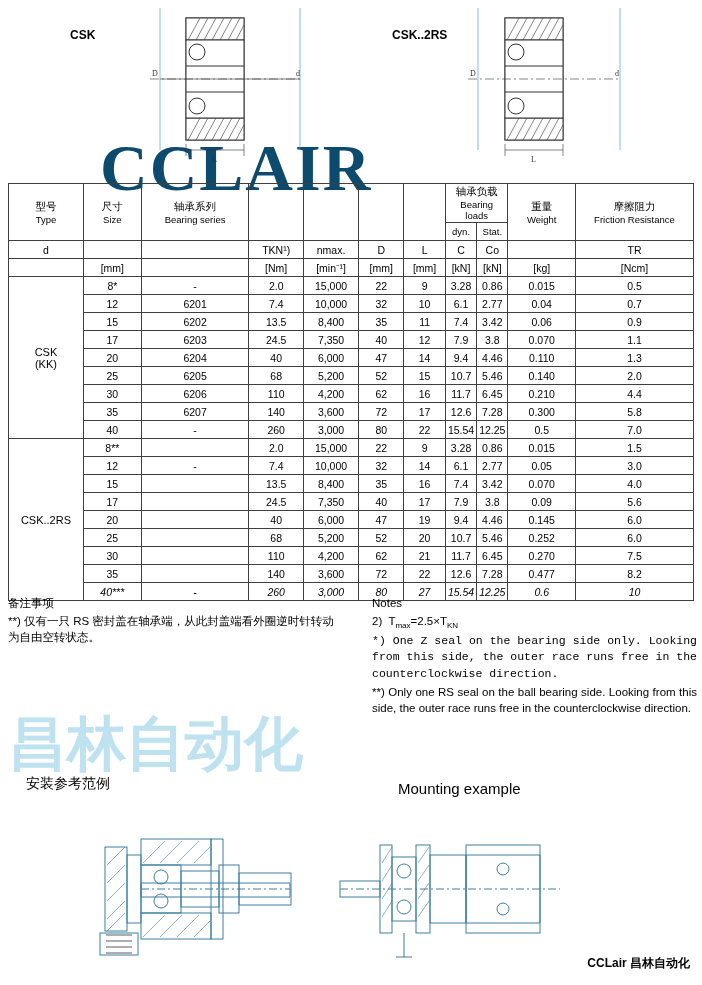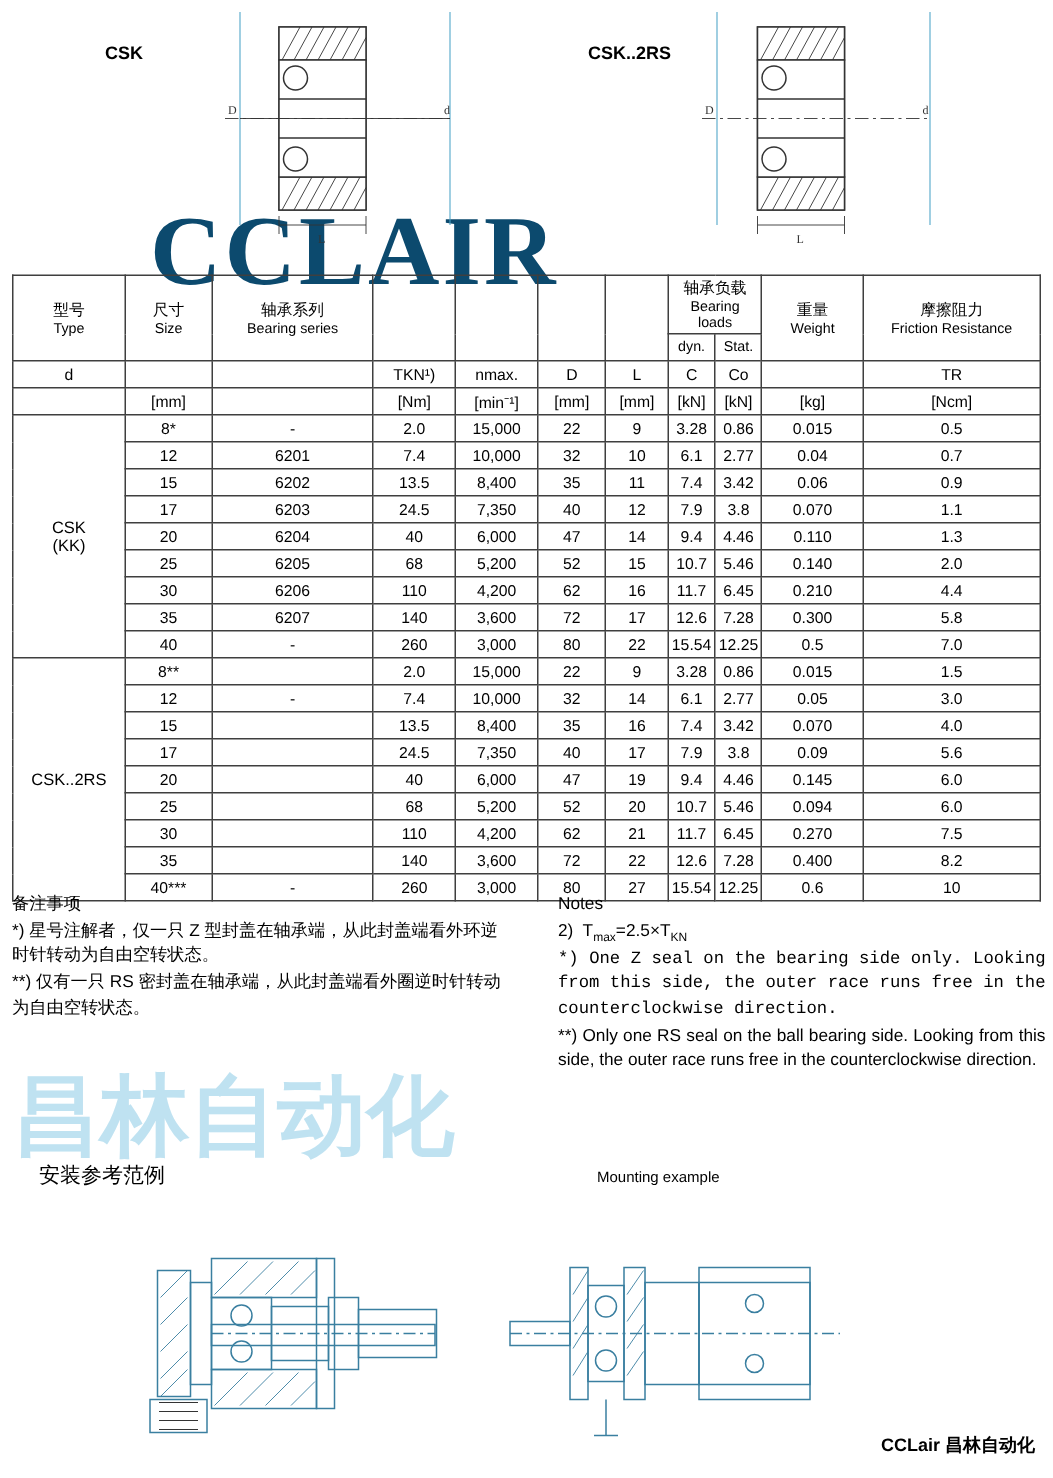--- a/index.html
+++ b/index.html
@@ -55,39 +55,39 @@
     border:1px solid #3f3f3f;
     text-align:center;
     padding:1px 2px;
     height:15px;
     background:transparent;
   }
   table.spec th{font-weight:normal;}
   .hdr-cn{font-size:10.5px;}
   .hdr-en{font-size:9.5px;}
   .rowlabel{font-size:11px;}
-  .italic{}
+  .italic{font-style:italic;}
   
   .notes{
     position:absolute;
     top:595px;
     font-size:11.5px;
     line-height:1.45;
   }
   .notes-cn{left:8px;width:330px;}
   .notes-en{left:372px;width:325px;}
   .notes p{margin:0 0 1px 0;}
   .sub{font-size:8px;vertical-align:sub;}
   .mount-cn{
     position:absolute;left:26px;top:775px;
     font-size:14px;
   }
   .mount-en{
     position:absolute;left:398px;top:780px;
-    font-size:10px;
+    font-size:15px;
   }
   .footer-brand{
     position:absolute;right:12px;top:955px;
     font-size:12px;font-weight:bold;
   }
   
   .bottom-dia{position:absolute;left:0;top:825px;width:702px;height:140px;}
 </style>
 </head>
 <body>
@@ -424,21 +424,21 @@
       </tr>
       <tr>
         <td>25</td>
         <td></td>
         <td>68</td>
         <td>5,200</td>
         <td>52</td>
         <td>20</td>
         <td>10.7</td>
         <td>5.46</td>
-        <td>0.094</td>
+        <td>0.252</td>
         <td>6.0</td>
       </tr>
       <tr>
         <td>30</td>
         <td></td>
         <td>110</td>
         <td>4,200</td>
         <td>62</td>
         <td>21</td>
         <td>11.7</td>
@@ -448,41 +448,40 @@
       </tr>
       <tr>
         <td>35</td>
         <td></td>
         <td>140</td>
         <td>3,600</td>
         <td>72</td>
         <td>22</td>
         <td>12.6</td>
         <td>7.28</td>
-        <td>0.400</td>
+        <td>0.477</td>
         <td>8.2</td>
       </tr>
       <tr>
         <td class="italic">40***</td>
         <td class="italic">-</td>
         <td class="italic">260</td>
         <td class="italic">3,000</td>
         <td class="italic">80</td>
         <td class="italic">27</td>
         <td class="italic">15.54</td>
         <td class="italic">12.25</td>
         <td class="italic">0.6</td>
         <td class="italic">10</td>
       </tr>
     </tbody>
 </table>
 
 <div class="notes notes-cn">
   <p>备注事项</p>
-  <p>*) 星号注解者，仅一只 Z 型封盖在轴承端，从此封盖端看外环逆时针转动为自由空转状态。</p>
   <p>**) 仅有一只 RS 密封盖在轴承端，从此封盖端看外圈逆时针转动为自由空转状态。</p>
 </div>
 
 <div class="notes notes-en">
   <p>Notes</p>
   <p>2)&nbsp; T<span class="sub">max</span>=2.5×T<span class="sub">KN</span></p>
   <p style="text-align:justify;font-family:Liberation Mono, monospace;">*) One Z seal on the bearing side only. Looking from this side, the outer race runs free in the counterclockwise direction.</p>
   <p style="text-align:justify;">**) Only one RS seal on the ball bearing side. Looking from this side, the outer race runs free in the counterclockwise direction.</p>
 </div>
 

